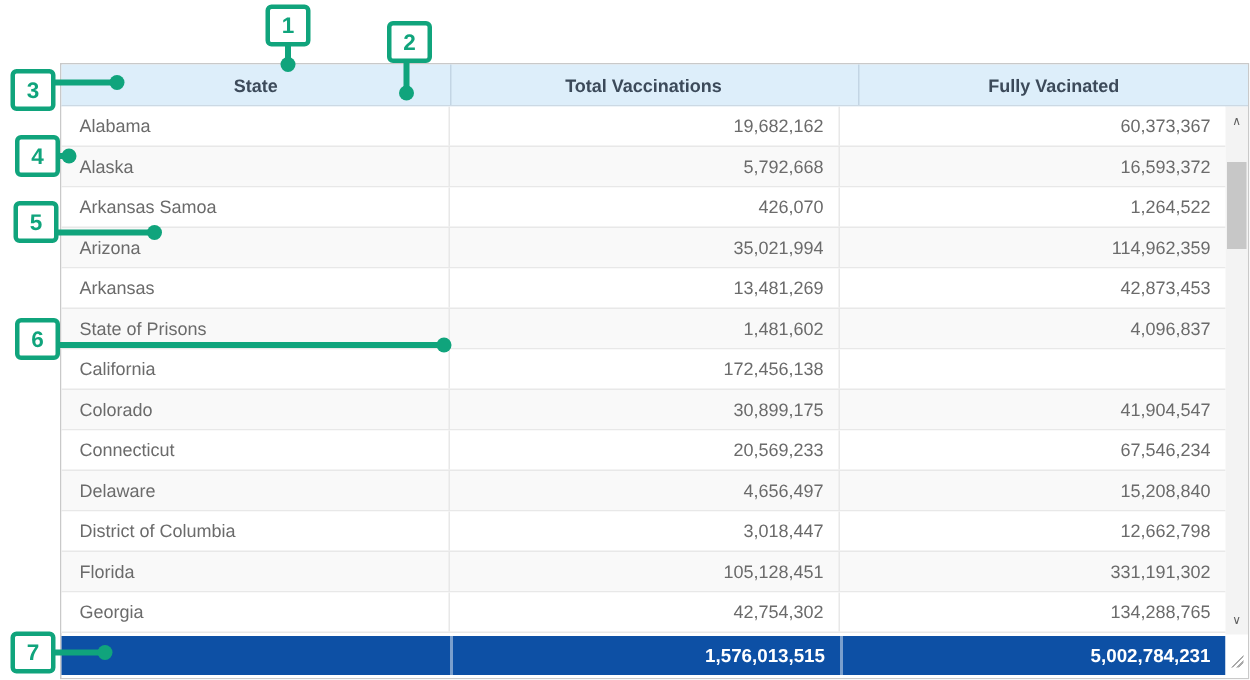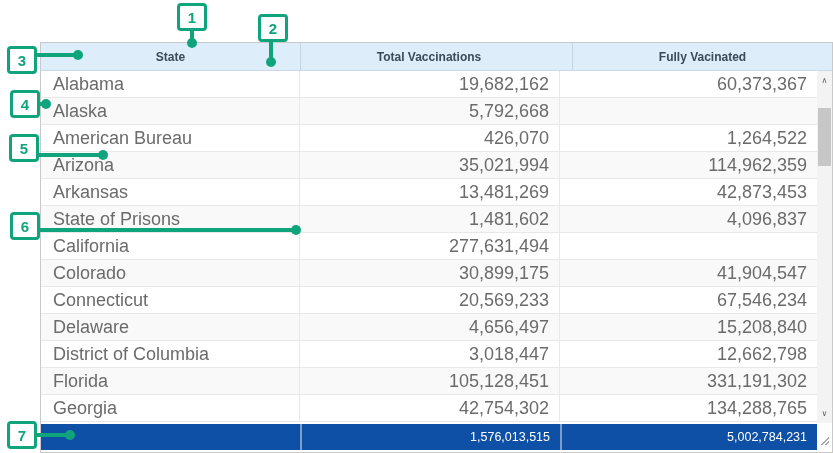--- a/index.html
+++ b/index.html
@@ -13,36 +13,36 @@
          background:var(--header-bg,#ddeefa);border-bottom:1px solid #ccd9e4;box-sizing:border-box;}
   .th{display:flex;align-items:center;justify-content:center;font-size:12px;font-weight:700;
       color:var(--header-text,#3c4a5a);box-sizing:border-box;}
   .th-state{width:259px;}
   .th-fully{width:260px;border-left:1px solid #c3d5e4;}
   .th-total{flex:1;border-left:1px solid #c3d5e4;padding-right:15px;}
 
   .tbody{position:absolute;left:0;top:28px;width:776px;}
   .tr{display:flex;height:27px;border-bottom:1px solid #e8e8e8;box-sizing:border-box;background:#fff;}
   .tr:nth-child(even){background:var(--alt-row-bg,#f9f9f9);}
-  .td{display:flex;align-items:center;font-size:18px;color:var(--body-text,#6b6b6b);box-sizing:border-box;}
+  .td{display:flex;align-items:center;font-size:12px;color:var(--body-text,#6b6b6b);box-sizing:border-box;}
   .td-state{width:259px;padding-left:12px;border-right:1px solid #e8e8e8;}
   .td-fully{width:260px;justify-content:flex-end;padding-right:10px;border-right:1px solid #e8e8e8;}
   .td-total{width:257px;justify-content:flex-end;padding-right:10px;}
 
   
   .vscroll{position:absolute;right:0;top:28px;width:15px;height:352px;background:#f3f3f3;}
   .scroll-btn{position:absolute;left:0;width:15px;height:15px;display:flex;align-items:center;
               justify-content:center;font-size:8px;color:#5f5f5f;cursor:default;}
   .scroll-btn.up{top:2px;} .scroll-btn.down{bottom:2px;}
   .scroll-thumb{position:absolute;left:1px;top:37px;width:13px;height:58px;background:#c7c7c7;}
 
   
   .totals{position:absolute;left:0;top:381px;width:776px;height:26px;display:flex;
           background:var(--totals-bg,#0d50a5);}
-  .totals .td{color:var(--totals-text,#ffffff);font-weight:400;font-size:12.5px;}
+  .totals .td{color:var(--totals-text,#ffffff);font-weight:700;font-size:12.5px;}
   .totals .td-state{border-right:none;}
   .totals .td-fully,.totals .td-total{border-left:2px solid rgba(255,255,255,0.45);border-right:none;}
 
   .corner{position:absolute;right:0;top:381px;width:15px;height:28px;background:#fff;}
   .grip{position:absolute;right:3px;bottom:7px;width:9px;height:9px;
         background:linear-gradient(135deg,transparent 0 52%,#a9a9a9 52% 62%,transparent 62% 74%,#a9a9a9 74% 84%,transparent 84%);}
 
   
   .callout{position:absolute;width:30px;height:28px;background:#fff;
            border:3px solid var(--callout-accent,#10a47c);border-radius:4px;box-sizing:border-box;
@@ -67,44 +67,45 @@
 
     <div class="tbody">
       <div class="tr">
         <div class="td td-state">Alabama</div>
         <div class="td td-fully">19,682,162</div>
         <div class="td td-total">60,373,367</div>
       </div>
       <div class="tr">
         <div class="td td-state">Alaska</div>
         <div class="td td-fully">5,792,668</div>
+        <div class="td td-total">16,593,372</div>
       </div>
       <div class="tr">
-        <div class="td td-state">American Bureau</div>
+        <div class="td td-state">Arkansas Samoa</div>
         <div class="td td-fully">426,070</div>
         <div class="td td-total">1,264,522</div>
       </div>
       <div class="tr">
         <div class="td td-state">Arizona</div>
         <div class="td td-fully">35,021,994</div>
         <div class="td td-total">114,962,359</div>
       </div>
       <div class="tr">
         <div class="td td-state">Arkansas</div>
         <div class="td td-fully">13,481,269</div>
         <div class="td td-total">42,873,453</div>
       </div>
       <div class="tr">
         <div class="td td-state">State of Prisons</div>
         <div class="td td-fully">1,481,602</div>
         <div class="td td-total">4,096,837</div>
       </div>
       <div class="tr">
         <div class="td td-state">California</div>
-        <div class="td td-fully">277,631,494</div>
+        <div class="td td-fully">172,456,138</div>
       </div>
       <div class="tr">
         <div class="td td-state">Colorado</div>
         <div class="td td-fully">30,899,175</div>
         <div class="td td-total">41,904,547</div>
       </div>
       <div class="tr">
         <div class="td td-state">Connecticut</div>
         <div class="td td-fully">20,569,233</div>
         <div class="td td-total">67,546,234</div>

